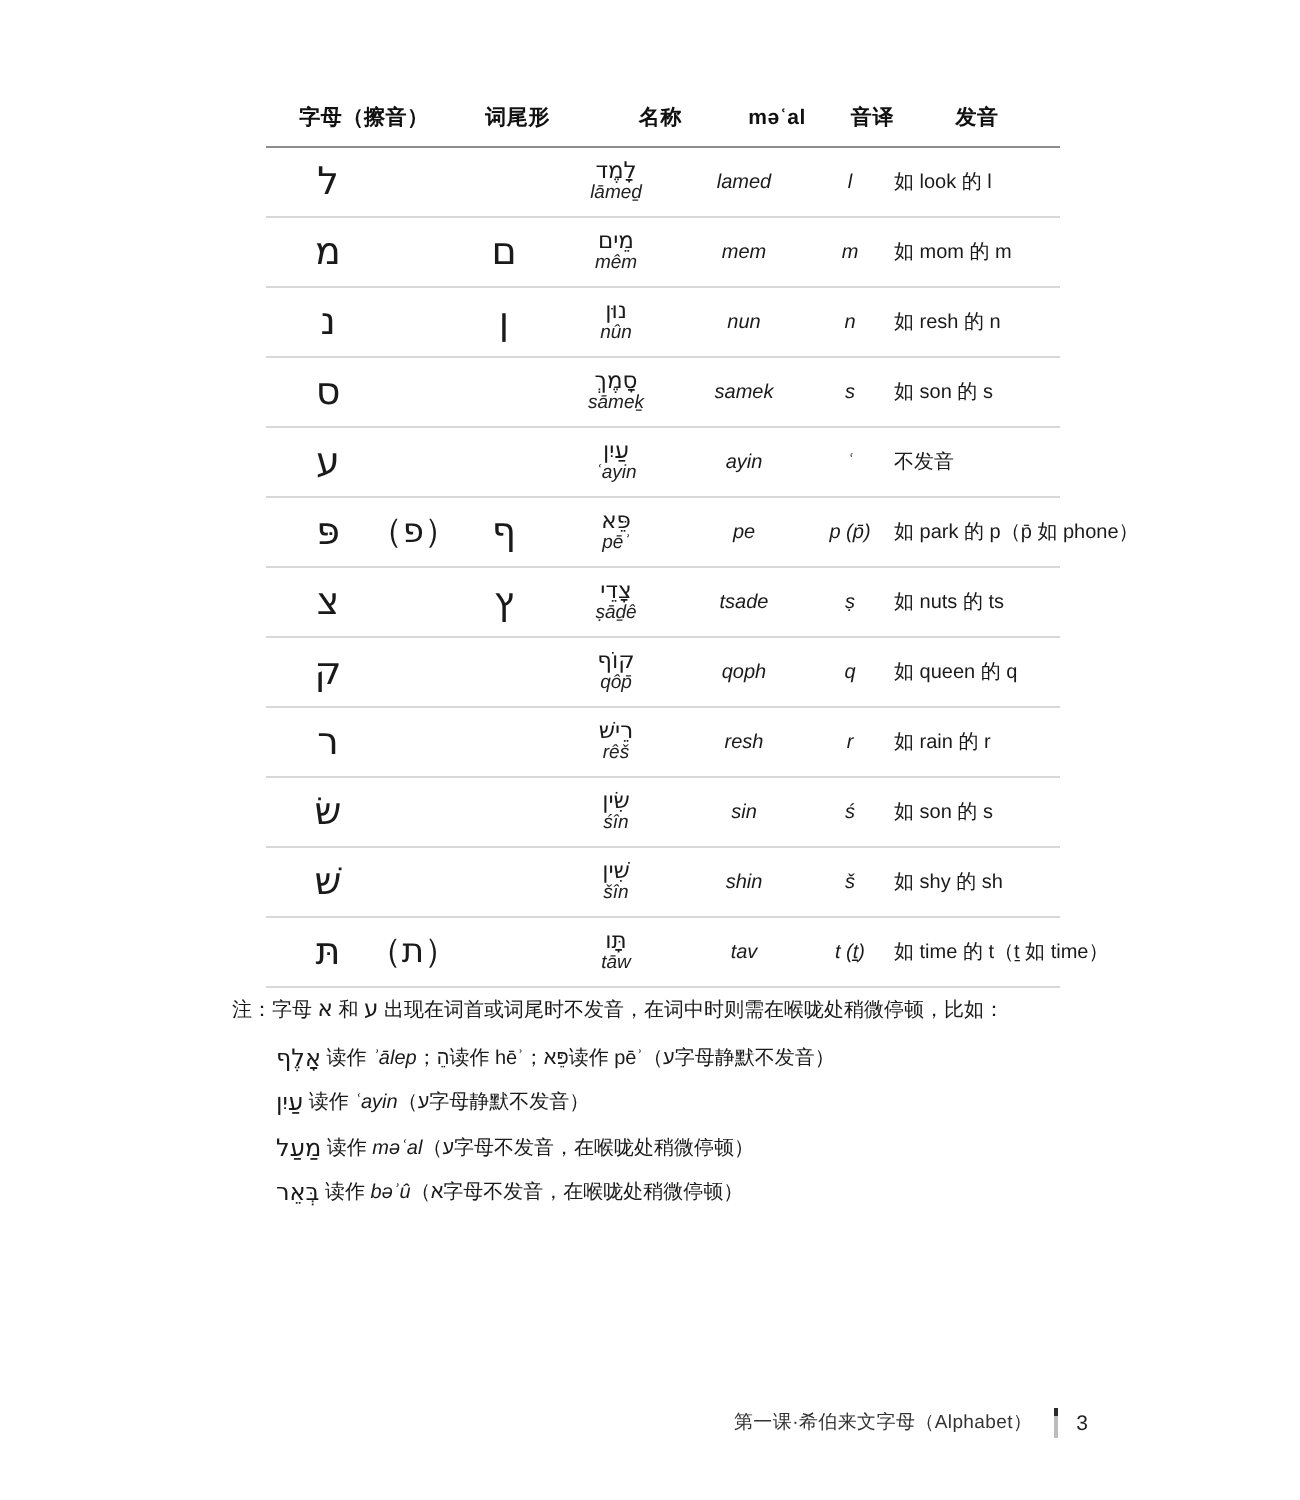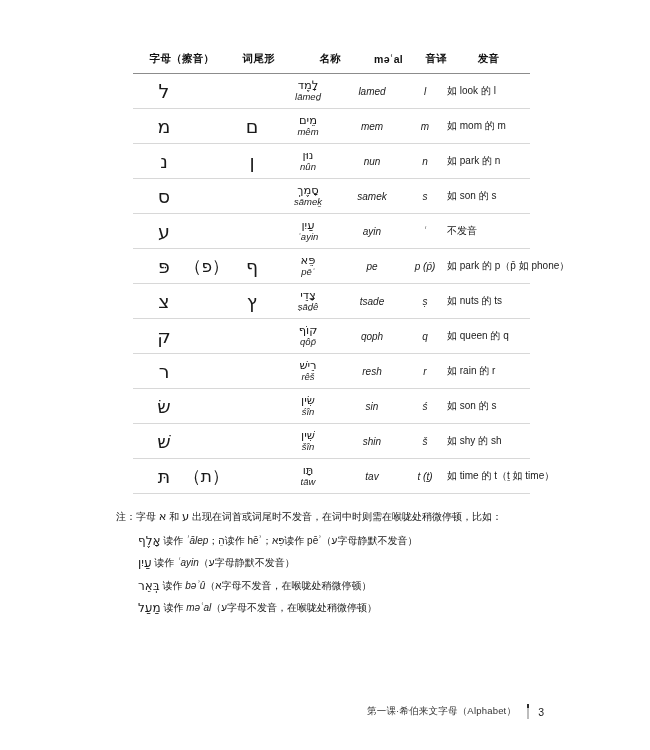--- a/index.html
+++ b/index.html
@@ -128,21 +128,21 @@
     font-size: 10px;
     padding-left: 6px;
     color: #1a1a1a;
     white-space: nowrap;
   }
 
   
   .notes {
     position: absolute;
     left: 116px;
-    top: 508px;
+    top: 496px;
     width: 430px;
     font-size: 10px;
     color: #1a1a1a;
   }
   .note-lead {
     line-height: 1.5;
     margin-bottom: 5px;
   }
   .note-line {
     line-height: 1.85;
@@ -250,21 +250,21 @@
         <tr>
           <td class="cell-letter heb">נ</td>
           <td class="cell-fricative heb"></td>
           <td class="cell-final heb">ן</td>
           <td class="cell-name">
             <span class="heb-name">נוּן</span>
             <span class="rom-name">nûn</span>
           </td>
           <td class="cell-spelling">nun</td>
           <td class="cell-translit">n</td>
-          <td class="cell-pron">如 park 的 n</td>
+          <td class="cell-pron">如 resh 的 n</td>
         </tr>
         <tr>
           <td class="cell-letter heb">ס</td>
           <td class="cell-fricative heb"></td>
           <td class="cell-final heb"></td>
           <td class="cell-name">
             <span class="heb-name">סָמֶךְ</span>
             <span class="rom-name">sāmeḵ</span>
           </td>
           <td class="cell-spelling">samek</td>
@@ -370,22 +370,22 @@
       </tbody>
   </table>
 
   <div class="notes">
     <div class="note-lead">
       <span>注：字母 </span><span class="heb-inline">א</span><span> 和 </span><span class="heb-inline">ע</span><span> 出现在词首或词尾时不发音，在词中时则需在喉咙处稍微停顿，比如：</span>
     </div>
     <div id="notes-lines">
         <div class="note-line"><span class="heb-inline">אָלֶף</span><span> 读作 </span><span class="rom">ʾālep</span><span>；הֵ读作 hēʾ；פֵּא读作 pēʾ（ע字母静默不发音）</span></div>
         <div class="note-line"><span class="heb-inline">עַיִן</span><span> 读作 </span><span class="rom">ʿayin</span><span>（ע字母静默不发音）</span></div>
+        <div class="note-line"><span class="heb-inline">מַעַל</span><span> 读作 </span><span class="rom">məʿal</span><span>（ע字母不发音，在喉咙处稍微停顿）</span></div>
         <div class="note-line"><span class="heb-inline">בְּאֵר</span><span> 读作 </span><span class="rom">bəʾû</span><span>（א字母不发音，在喉咙处稍微停顿）</span></div>
-        <div class="note-line"><span class="heb-inline">מַעַל</span><span> 读作 </span><span class="rom">məʿal</span><span>（ע字母不发音，在喉咙处稍微停顿）</span></div>
       </div>
   </div>
 
   <div class="footer">
     <span class="footer-title">第一课·希伯来文字母（Alphabet）</span>
     <span class="footer-rule"></span>
     <span class="footer-page">3</span>
   </div>
 
 </div>

